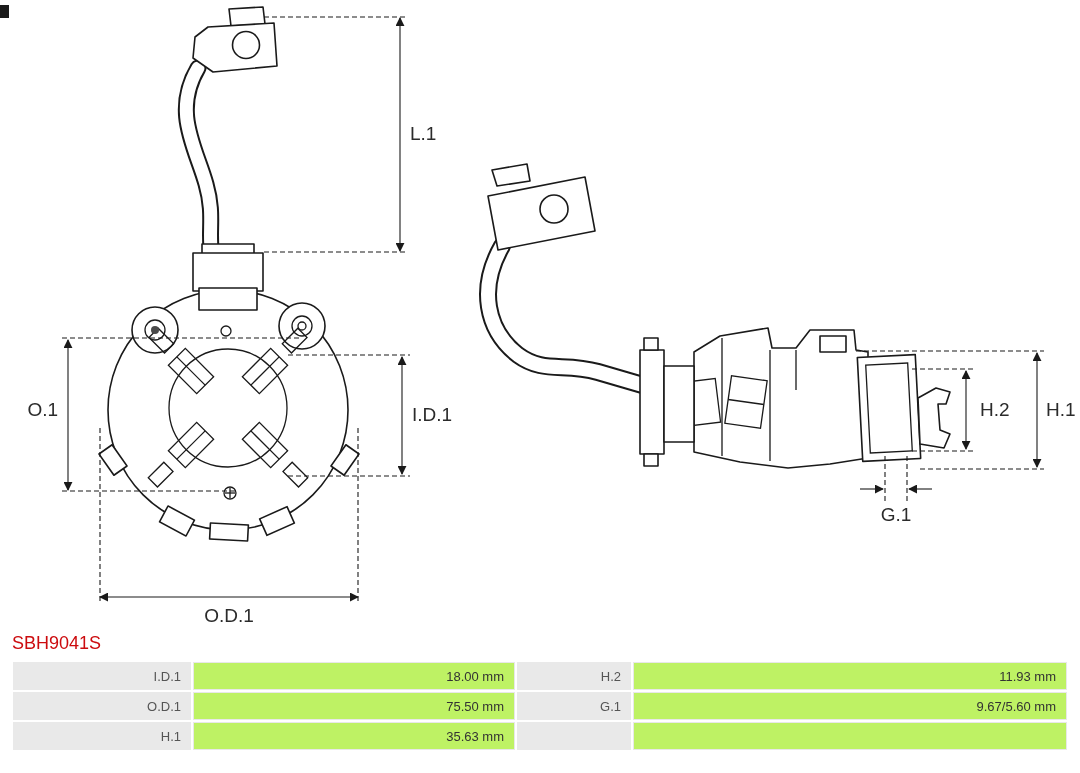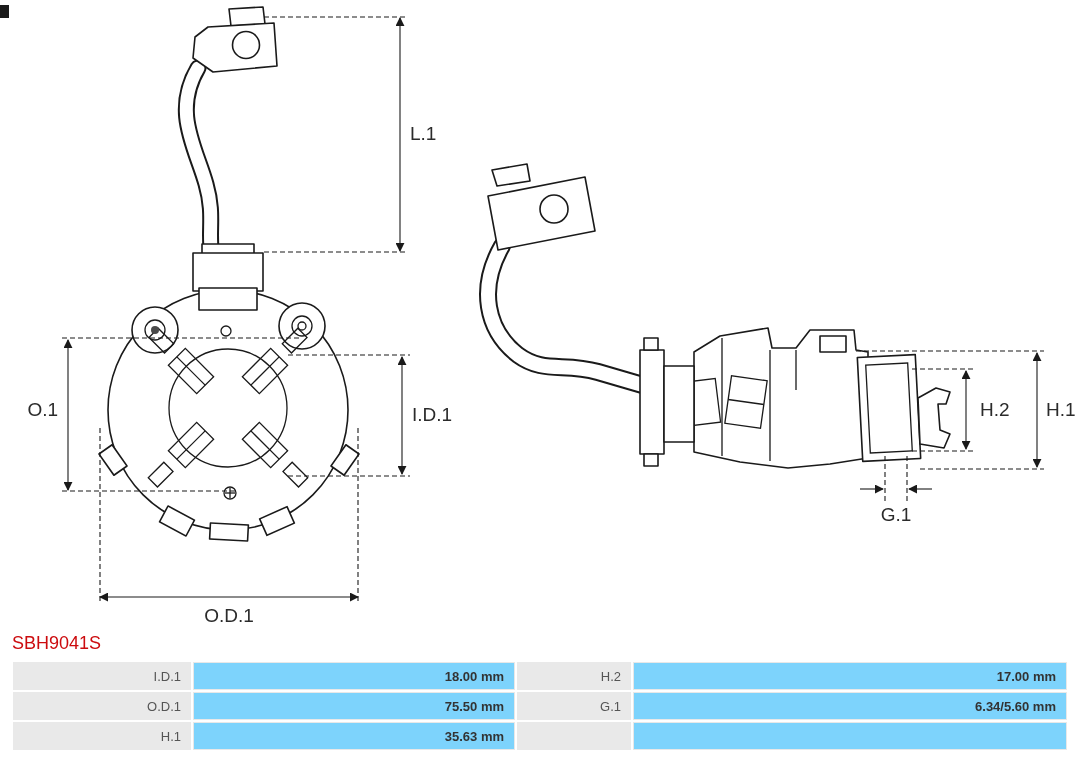--- a/index.html
+++ b/index.html
@@ -11,21 +11,21 @@
   .diagram-wrap { width:1080px; height:632px; position:relative;text-decoration:underline; }
   svg { display:block; }
   svg text { font-family:"Liberation Sans", sans-serif; font-size:19px; fill:#2b2b2b; }
   .part-number { font-size:18px; color:#cc0b0e; margin:0 0 6px 12px; line-height:22px; }
   table.dims {
     width:1058px; margin:0 11px; border-collapse:separate; border-spacing:2px;
     table-layout:fixed; font-size:13px;
   }
   table.dims td { height:28px; padding:0 10px; text-align:right; vertical-align:middle; box-sizing:border-box; }
   td.lbl { background:#e9e9e9; color:#555; }
-  td.val { background:#7dd3fc; border:1px solid #e8e8e8; color:#333;font-weight:bold; }
+  td.val { background:#bef264; border:1px solid #e8e8e8; color:#333; }
   .outline { fill:#ffffff; stroke:#1a1a1a; stroke-width:1.6; stroke-linejoin:round; }
   .thin    { fill:none; stroke:#1a1a1a; stroke-width:1.3; }
   .dim     { stroke:#1a1a1a; stroke-width:1.1; fill:none; }
   .ext     { stroke:#1a1a1a; stroke-width:1.1; fill:none; stroke-dasharray:5 3; }
 </style>
 </head>
 <body>
 
 <div class="corner-mark"></div>
 
@@ -197,27 +197,27 @@
     <col style="width:178px">
       <col style="width:322px">
       <col style="width:114px">
       <col style="width:434px">
   </colgroup>
   <tbody>
     <tr>
       <td class="lbl">I.D.1</td>
       <td class="val">18.00 mm</td>
       <td class="lbl">H.2</td>
-      <td class="val">17.00 mm</td>
+      <td class="val">11.93 mm</td>
     </tr>
     <tr>
       <td class="lbl">O.D.1</td>
       <td class="val">75.50 mm</td>
       <td class="lbl">G.1</td>
-      <td class="val">6.34/5.60 mm</td>
+      <td class="val">9.67/5.60 mm</td>
     </tr>
     <tr>
       <td class="lbl">H.1</td>
       <td class="val">35.63 mm</td>
       <td class="lbl"></td>
       <td class="val"></td>
     </tr>
   </tbody>
 </table>
 

